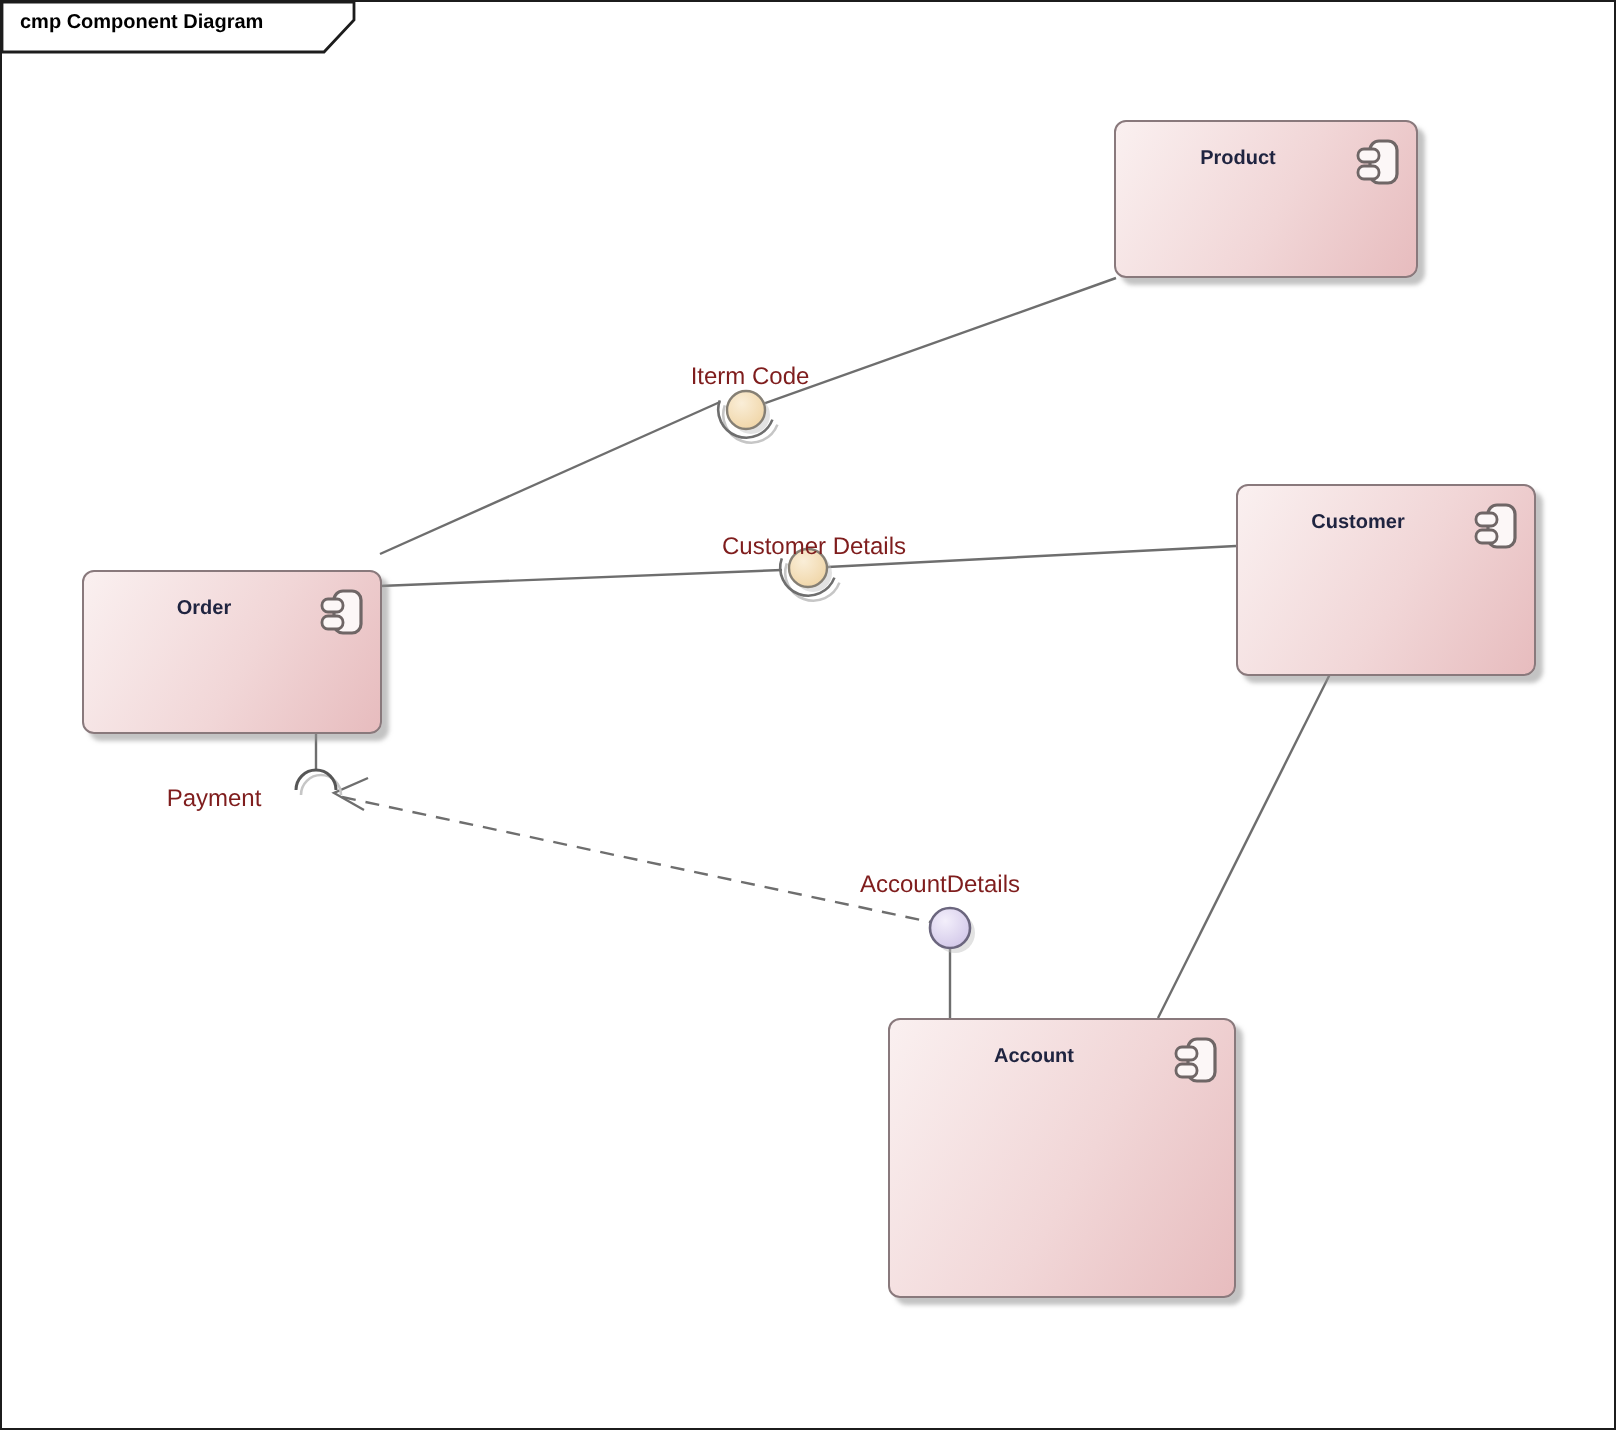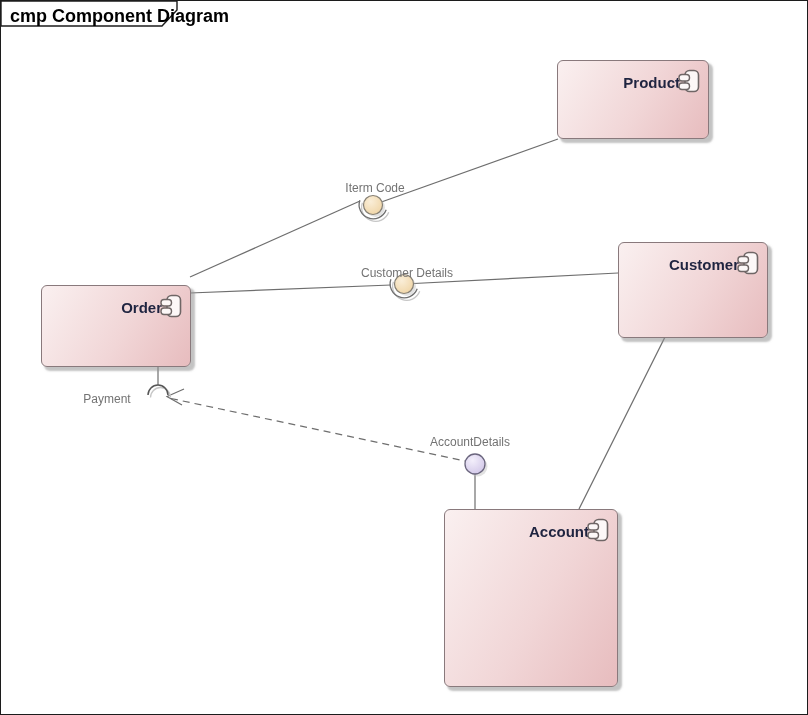--- a/index.html
+++ b/index.html
@@ -10,30 +10,30 @@
   }
   .wires{position:absolute;left:0;top:0;z-index:1;}
   .component{
     position:absolute;z-index:2;box-sizing:border-box;
     border:1.4px solid #89797c;border-radius:6px;
     background:linear-gradient(120deg,#faf0f0 0%,#f1d6d7 55%,#e7bcbe 100%);
     box-shadow:3.5px 3.5px 2px rgba(145,145,145,.55);
   }
   .comp-label{
     position:absolute;top:13px;left:0;right:0;padding-right:28px;
-    text-align:right;font-weight:bold;font-size:15px;color:#1f2440;
+    text-align:center;font-weight:bold;font-size:10px;color:#1f2440;
   }
   .comp-icon{position:absolute;top:8px;right:8px;}
   .iface-label{
     position:absolute;z-index:3;transform:translate(-50%,-50%);
-    font-size:12px;color:#737373;white-space:nowrap;
+    font-size:12px;color:#7f1d1d;white-space:nowrap;
   }
   .frame-tab-label{
     position:absolute;z-index:3;left:9px;top:5px;
-    font-size:18px;font-weight:bold;color:#000;white-space:nowrap;
+    font-size:10px;font-weight:bold;color:#000;white-space:nowrap;
   }
 </style>
 </head>
 <body>
 
 <div class="viewport">
 
   <svg class="wires" width="806" height="713" viewBox="0 0 806 713">
     <defs>
       <radialGradient id="ballTan" cx="38%" cy="32%" r="80%">
@@ -111,21 +111,21 @@
 
   <div class="component" style="left:617px;top:241px;width:150px;height:96px">
     <span class="comp-label">Customer</span>
     <svg class="comp-icon" width="22" height="24" viewBox="0 0 22 24">
       <rect x="7" y="1.5" width="13.5" height="21" rx="4.5" fill="#fcf7f7" stroke="#6f6666" stroke-width="1.6"></rect>
       <rect x="1" y="5.5" width="10.5" height="6.5" rx="3" fill="#fcf7f7" stroke="#6f6666" stroke-width="1.4"></rect>
       <rect x="1" y="14" width="10.5" height="6.5" rx="3" fill="#fcf7f7" stroke="#6f6666" stroke-width="1.4"></rect>
     </svg>
   </div>
 
-  <div class="component" style="left:443px;top:508px;width:174px;height:178px">
+  <div class="component" style="left:443px;top:508px;width:174px;height:140px">
     <span class="comp-label">Account</span>
     <svg class="comp-icon" width="22" height="24" viewBox="0 0 22 24">
       <rect x="7" y="1.5" width="13.5" height="21" rx="4.5" fill="#fcf7f7" stroke="#6f6666" stroke-width="1.6"></rect>
       <rect x="1" y="5.5" width="10.5" height="6.5" rx="3" fill="#fcf7f7" stroke="#6f6666" stroke-width="1.4"></rect>
       <rect x="1" y="14" width="10.5" height="6.5" rx="3" fill="#fcf7f7" stroke="#6f6666" stroke-width="1.4"></rect>
     </svg>
   </div>
 
   <div class="iface-label" style="left:374px;top:187px">Iterm Code</div>
   <div class="iface-label" style="left:406px;top:272px">Customer Details</div>

